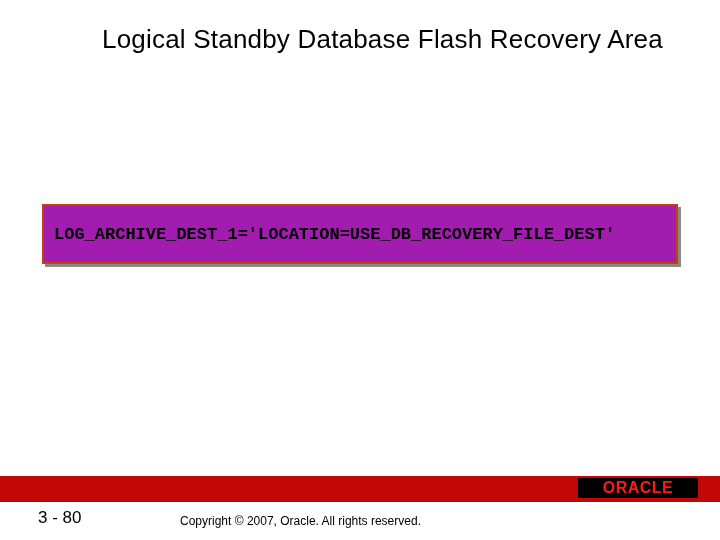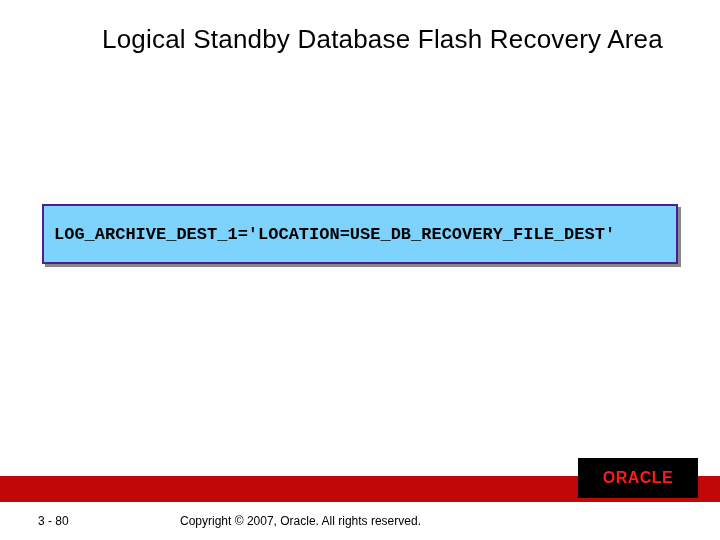--- a/index.html
+++ b/index.html
@@ -29,64 +29,64 @@
     font-weight: bold;
     font-size: 19px;
   }
   .body-text .param .n { font-style: italic; }
   .code-box {
     position: absolute;
     top: 204px;
     left: 42px;
     width: 636px;
     height: 60px;
-    border: 2px solid #4c1d95;
+    border: 2px solid #c2410c;
     box-shadow: 3px 3px 0 #888;
     display: flex;
     align-items: center;
     padding-left: 10px;
-    background: #7dd3fc;
+    background: #a21caf;
   }
   .code-box .code {
     font-family: "Courier New", Courier, monospace;
     font-weight: bold;
     font-size: 17px;
     white-space: nowrap;
   }
   .footer-bar {
     position: absolute;
     left: 0;
     bottom: 38px;
     width: 720px;
     height: 26px;
     background: #c20707;
   }
   .logo-box {
     position: absolute;
     right: 22px;
     bottom: 42px;
     width: 120px;
-    height: 40px;
+    height: 20px;
     background: #000;
     display: flex;
     align-items: center;
     justify-content: center;
   }
   .logo-box .logo-text {
     color: #ff1a1a;
     font-family: Arial, Helvetica, sans-serif;
     font-weight: bold;
     font-size: 16px;
     letter-spacing: 0.5px;
   }
   .page-num {
     position: absolute;
     left: 38px;
     bottom: 12px;
-    font-size: 12px;
+    font-size: 17px;
   }
   .copyright {
     position: absolute;
     left: 0;
     bottom: 12px;
     width: 601px;
     text-align: center;
     font-size: 12px;
   }
 </style>

